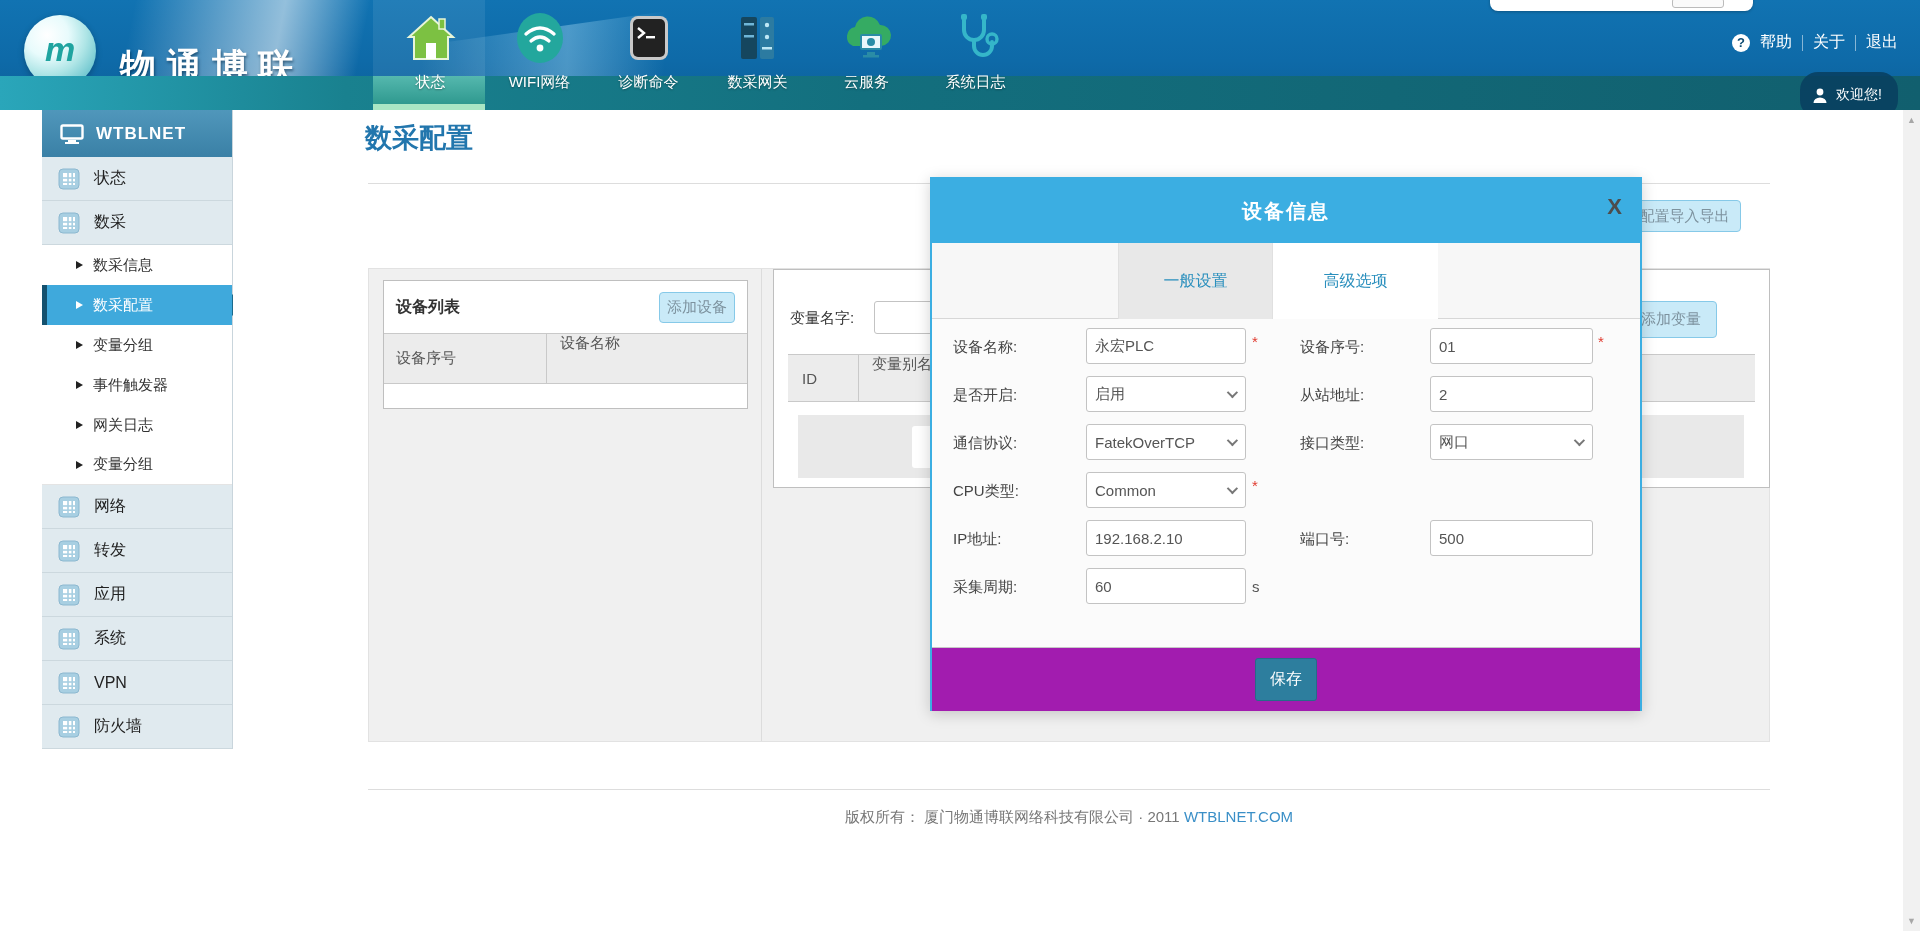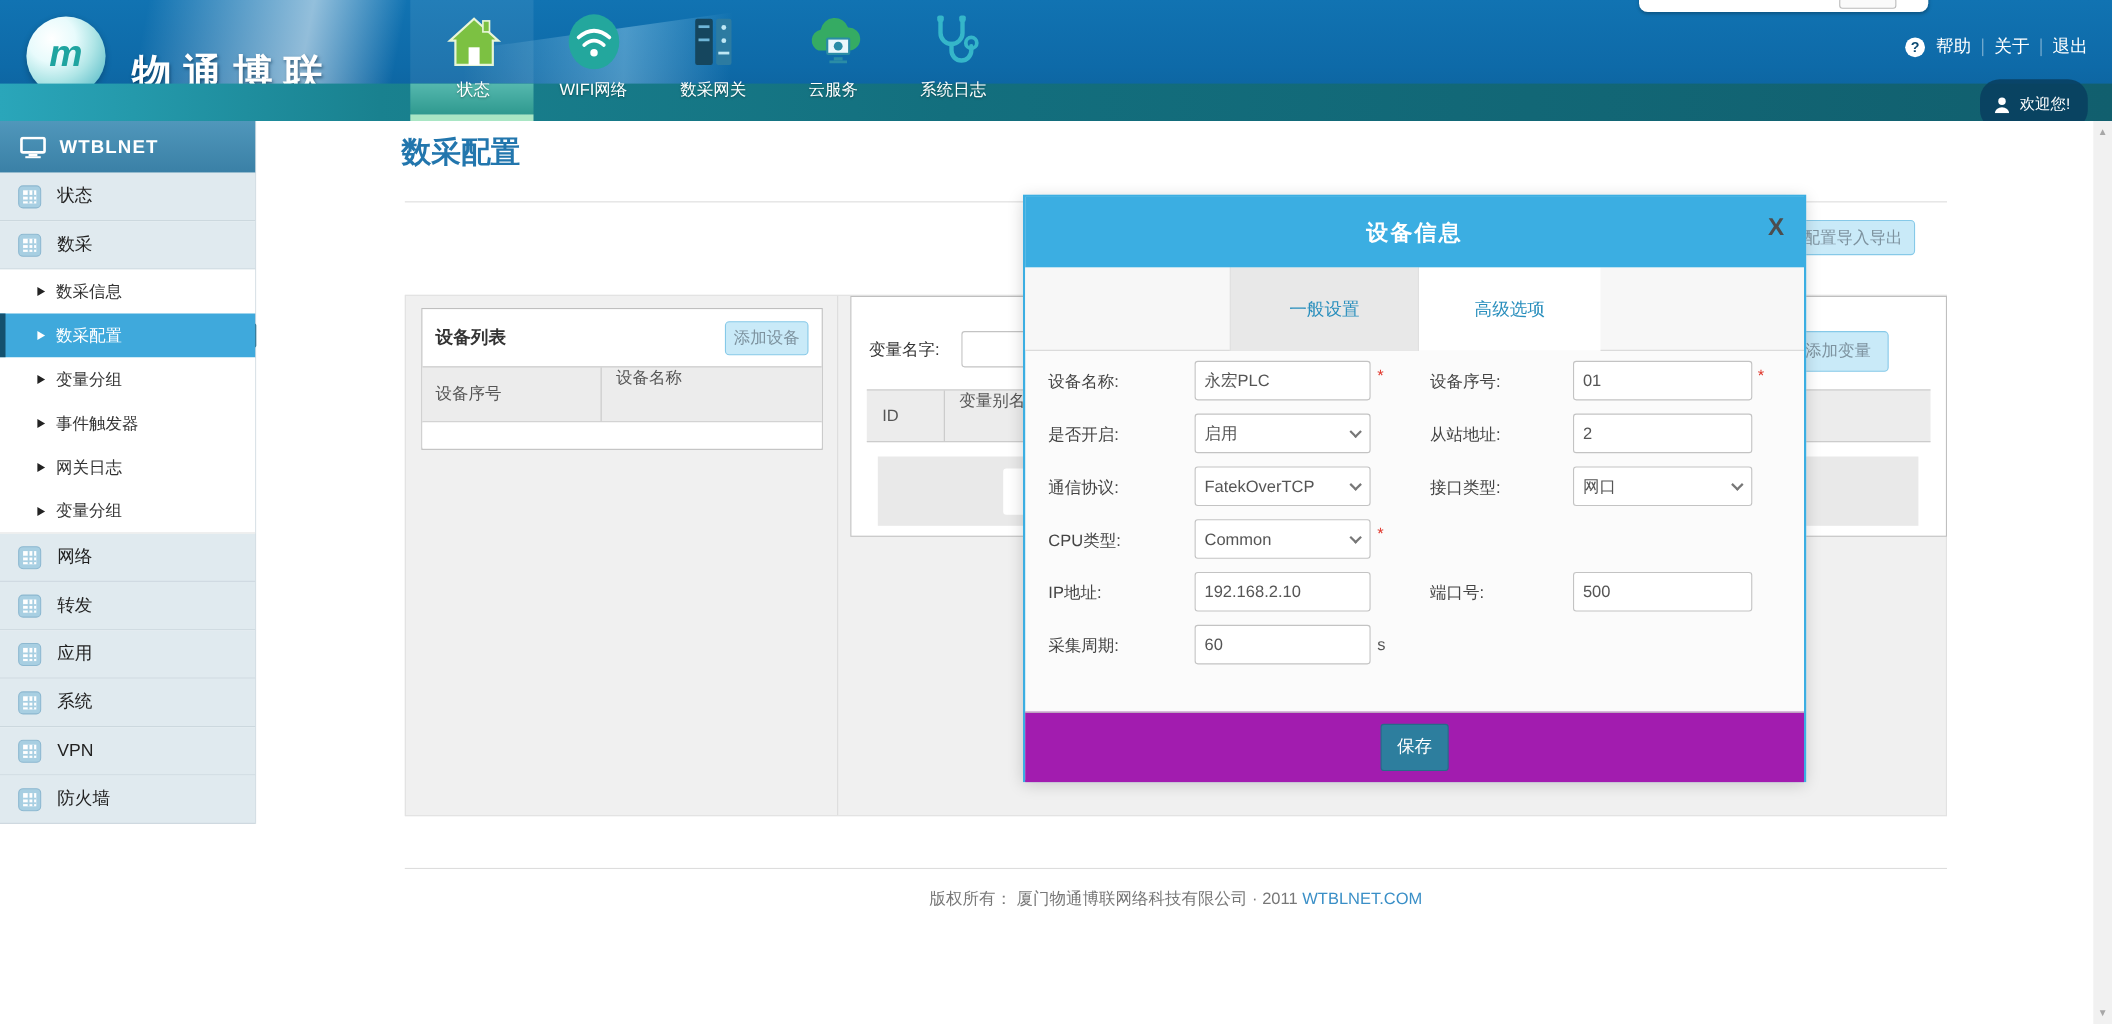--- a/index.html
+++ b/index.html
@@ -48,21 +48,21 @@
   .help-links .sep { width:1px; height:16px; background:rgba(255,255,255,.5); }
   .qmark { width:18px; height:18px; border-radius:50%; background:#fff; color:#0c4a72;
            font-size:13px; font-weight:bold; display:flex; align-items:center; justify-content:center; }
   .help-links a { color:#fff; text-decoration:none; cursor:pointer; }
 
   .welcome-pill { position:absolute; right:22px; top:72px; height:46px; padding:0 16px 0 12px;
                   background:#0b507e0; background:rgba(8,62,95,.85); border-radius:18px;
                   display:flex; align-items:center; gap:8px; color:#fff; font-size:14px; }
 
   
-  .sidebar { position:absolute; left:0; top:110px; width:233px; background:#fff; }
+  .sidebar { position:absolute; left:0; top:110px; width:233px; background:#fff;padding-left:42px; }
   .sb-menu { border-right:1px solid #c9d5dc; }
   .sb-brand { height:47px; background:linear-gradient(180deg,#5097bb 0%,#3a80a6 100%);
               display:flex; align-items:center; gap:12px; padding-left:18px;
               color:#fff; font-weight:bold; font-size:17px; letter-spacing:1px; }
   .sb-group { height:44px; background:#e0eaef; border-bottom:1px solid #ccd8de;
               display:flex; align-items:center; gap:14px; padding-left:16px;
               font-size:16px; color:#222; cursor:pointer; }
   .sb-sub { height:40px; background:#fff; display:flex; align-items:center; gap:10px;
             padding-left:34px; font-size:15px; color:#333; cursor:pointer; position:relative; }
   .tri { width:0; height:0; border-left:7px solid #222; border-top:4px solid transparent;
@@ -115,21 +115,21 @@
   
   .modal { position:absolute; left:930px; top:177px; width:712px; height:534px;
            border:2px solid #3baee2; background:#fbfbfb; box-shadow:0 3px 14px rgba(0,0,0,.18); }
   .modal-head { height:64px; background:#3baee2; position:relative;
                 display:flex; align-items:center; justify-content:center; }
   .modal-title { color:#fff; font-size:20px; font-weight:bold; letter-spacing:2px; }
   .modal-close { position:absolute; right:18px; top:17px; color:#4d4d4d; font-size:22px;
                  font-weight:bold; cursor:pointer; line-height:1; }
   .modal-tabs { height:76px; background:#f7f7f7; border-bottom:1px solid #d7d7d7;
                 display:flex; padding-left:186px; }
-  .mtab { width:172px; height:76px; display:flex; align-items:center; justify-content:center;
+  .mtab { width:155px; height:76px; display:flex; align-items:center; justify-content:center;
           font-size:16px; color:#2a8fbd; cursor:pointer; }
   .mtab.sel { background:#e8e8e8; border-left:1px solid #e0e0e0; border-right:1px solid #e0e0e0; }
   .mtab.alt { background:#fff; width:165px; }
   .modal-body { position:relative; height:328px; padding-top:6px; }
   .frow { position:relative; height:48px; }
   .flabel { position:absolute; font-size:15px; color:#444; top:13px; }
   .l1 { left:21px; } .l2 { left:368px; }
   .ffield { position:absolute; top:3px; height:36px; border:1px solid #c3c3c3; border-radius:3px;
             background:#fff; font-size:15px; color:#555; }
   .f1 { left:154px; width:160px; } .f2 { left:498px; width:163px; }
@@ -186,20 +186,31 @@
           <path d="M12 22 Q26 10 40 22" stroke="#fff" stroke-width="3.4" fill="none" stroke-linecap="round"></path>
           <path d="M17 29 Q26 21 35 29" stroke="#fff" stroke-width="3.2" fill="none" stroke-linecap="round"></path>
           <circle cx="26" cy="36" r="3.4" fill="#fff"></circle>
         </svg>
       </div>
       <div class="nav-label">WIFI网络</div>
     </div>
     <div class="nav-item">
       <div class="nav-icon">
         <svg width="50" height="50" viewBox="0 0 50 50">
+          <rect x="6" y="3" width="38" height="44" rx="8" fill="#c9c9c9"></rect>
+          <rect x="9" y="6" width="32" height="38" rx="5" fill="#222"></rect>
+          <path d="M14 15 L20 20 L14 25" stroke="#fff" stroke-width="2.4" fill="none"></path>
+          <rect x="22" y="23" width="9" height="2.4" fill="#fff"></rect>
+        </svg>
+      </div>
+      <div class="nav-label">诊断命令</div>
+    </div>
+    <div class="nav-item">
+      <div class="nav-icon">
+        <svg width="50" height="50" viewBox="0 0 50 50">
           <rect x="8" y="4" width="16" height="42" rx="2" fill="#15465e"></rect>
           <rect x="27" y="4" width="14" height="42" rx="2" fill="#2c7ba1"></rect>
           <circle cx="34" cy="12" r="2.2" fill="#bfe8f5"></circle>
           <circle cx="34" cy="24" r="2.2" fill="#bfe8f5"></circle>
           <rect x="29" y="34" width="10" height="2.5" fill="#bfe8f5"></rect>
           <rect x="11" y="10" width="10" height="2.5" fill="#6fb6d8"></rect>
           <rect x="11" y="22" width="10" height="2.5" fill="#6fb6d8"></rect>
         </svg>
       </div>
       <div class="nav-label">数采网关</div>

